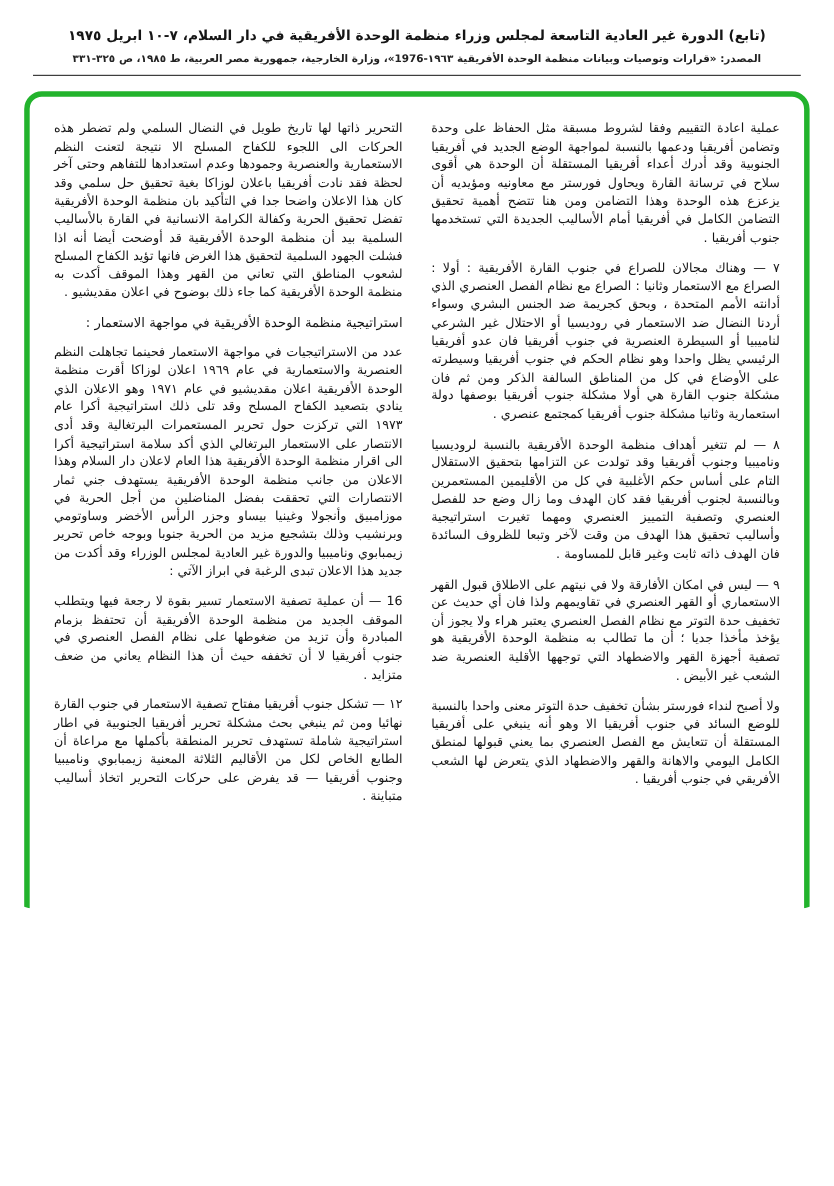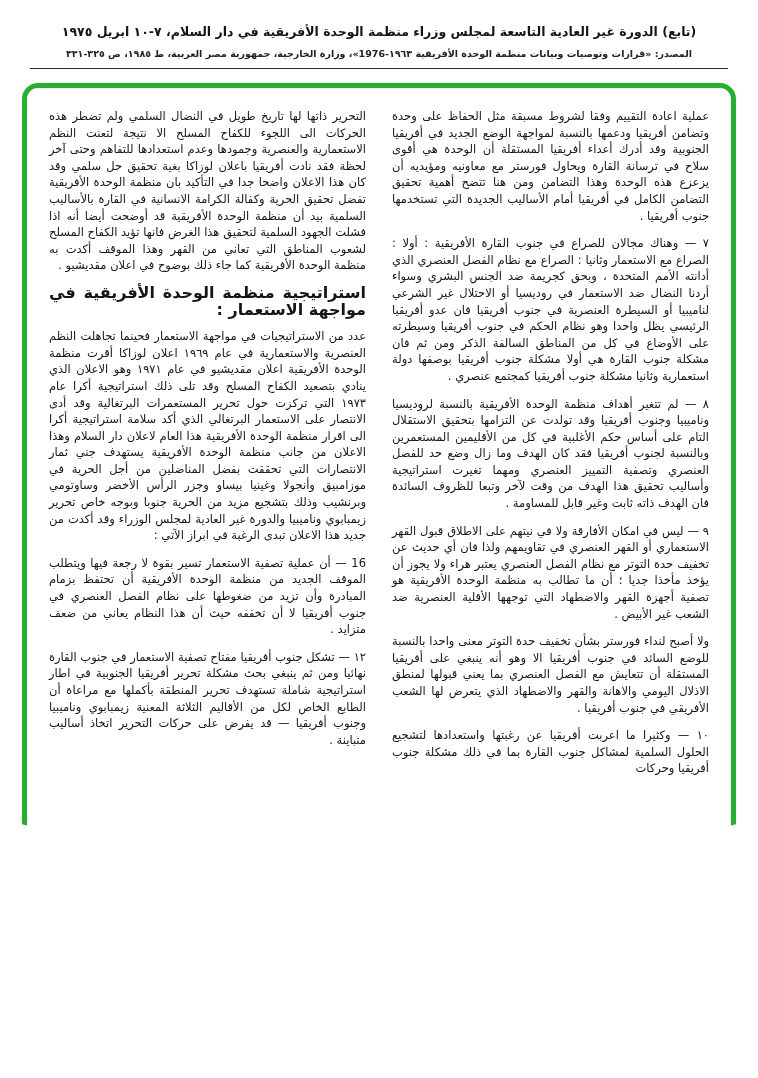--- a/index.html
+++ b/index.html
@@ -54,22 +54,22 @@
     direction:rtl;
     text-align:justify;
     font-size:11.5px;
     line-height:16.6px;
   }
   .para{
     margin:0 0 11px 0;
     text-align:justify;
   }
   .para.heading{
-    font-weight:bold;
-    font-size:16px;
+    font-weight:normal;
+    font-size:12px;
     margin:4px 0 10px 0;
   }
   .page-number{
     text-align:center;
     font-weight:bold;
     font-size:13px;
     margin-top:8px;
   }
 </style>
 </head>
@@ -83,22 +83,21 @@
     <div class="rule"></div>
   </div>
 
   <div class="green-box">
     <div class="columns">
       <div class="col">
           <p class="para">عملية اعادة التقييم وفقا لشروط مسبقة مثل الحفاظ على وحدة وتضامن أفريقيا ودعمها بالنسبة لمواجهة الوضع الجديد في أفريقيا الجنوبية وقد أدرك أعداء أفريقيا المستقلة أن الوحدة هي أقوى سلاح في ترسانة القارة ويحاول فورستر مع معاونيه ومؤيديه أن يزعزع هذه الوحدة وهذا التضامن ومن هنا تتضح أهمية تحقيق التضامن الكامل في أفريقيا أمام الأساليب الجديدة التي تستخدمها جنوب أفريقيا .</p>
           <p class="para">٧ — وهناك مجالان للصراع في جنوب القارة الأفريقية : أولا : الصراع مع الاستعمار وثانيا : الصراع مع نظام الفصل العنصري الذي أدانته الأمم المتحدة ، وبحق كجريمة ضد الجنس البشري وسواء أردنا النضال ضد الاستعمار في روديسيا أو الاحتلال غير الشرعي لناميبيا أو السيطرة العنصرية في جنوب أفريقيا فان عدو أفريقيا الرئيسي يظل واحدا وهو نظام الحكم في جنوب أفريقيا وسيطرته على الأوضاع في كل من المناطق السالفة الذكر ومن ثم فان مشكلة جنوب القارة هي أولا مشكلة جنوب أفريقيا بوصفها دولة استعمارية وثانيا مشكلة جنوب أفريقيا كمجتمع عنصري .</p>
           <p class="para">٨ — لم تتغير أهداف منظمة الوحدة الأفريقية بالنسبة لروديسيا وناميبيا وجنوب أفريقيا وقد تولدت عن التزامها بتحقيق الاستقلال التام على أساس حكم الأغلبية في كل من الأقليمين المستعمرين وبالنسبة لجنوب أفريقيا فقد كان الهدف وما زال وضع حد للفصل العنصري وتصفية التمييز العنصري ومهما تغيرت استراتيجية وأساليب تحقيق هذا الهدف من وقت لآخر وتبعا للظروف السائدة فان الهدف ذاته ثابت وغير قابل للمساومة .</p>
           <p class="para">٩ — ليس في امكان الأفارقة ولا في نيتهم على الاطلاق قبول القهر الاستعماري أو القهر العنصري في تقاويمهم ولذا فان أي حديث عن تخفيف حدة التوتر مع نظام الفصل العنصري يعتبر هراء ولا يجوز أن يؤخذ مأخذا جديا ؛ أن ما تطالب به منظمة الوحدة الأفريقية هو تصفية أجهزة القهر والاضطهاد التي توجهها الأقلية العنصرية ضد الشعب غير الأبيض .</p>
-          <p class="para">ولا أصبح لنداء فورستر بشأن تخفيف حدة التوتر معنى واحدا بالنسبة للوضع السائد في جنوب أفريقيا الا وهو أنه ينبغي على أفريقيا المستقلة أن تتعايش مع الفصل العنصري بما يعني قبولها لمنطق الاذلال اليومي والاهانة والقهر والاضطهاد الذي يتعرض لها الشعب الأفريقي في جنوب أفريقيا .</p>
-          <p class="para">١٠ — وكثيرا ما اعربت أفريقيا عن رغبتها واستعدادها لتشجيع الحلول السلمية لمشاكل جنوب القارة بما في ذلك مشكلة جنوب أفريقيا وحركات</p>
+          <p class="para">ولا أصبح لنداء فورستر بشأن تخفيف حدة التوتر معنى واحدا بالنسبة للوضع السائد في جنوب أفريقيا الا وهو أنه ينبغي على أفريقيا المستقلة أن تتعايش مع الفصل العنصري بما يعني قبولها لمنطق الكامل اليومي والاهانة والقهر والاضطهاد الذي يتعرض لها الشعب الأفريقي في جنوب أفريقيا .</p>
         </div>
       <div class="col">
           <p class="para">التحرير ذاتها لها تاريخ طويل في النضال السلمي ولم تضطر هذه الحركات الى اللجوء للكفاح المسلح الا نتيجة لتعنت النظم الاستعمارية والعنصرية وجمودها وعدم استعدادها للتفاهم وحتى آخر لحظة فقد نادت أفريقيا باعلان لوزاكا بغية تحقيق حل سلمي وقد كان هذا الاعلان واضحا جدا في التأكيد بان منظمة الوحدة الأفريقية تفضل تحقيق الحرية وكفالة الكرامة الانسانية في القارة بالأساليب السلمية بيد أن منظمة الوحدة الأفريقية قد أوضحت أيضا أنه اذا فشلت الجهود السلمية لتحقيق هذا الغرض فانها تؤيد الكفاح المسلح لشعوب المناطق التي تعاني من القهر وهذا الموقف أكدت به منظمة الوحدة الأفريقية كما جاء ذلك بوضوح في اعلان مقديشيو .</p>
           <p class="para heading">استراتيجية منظمة الوحدة الأفريقية في مواجهة الاستعمار :</p>
           <p class="para">عدد من الاستراتيجيات في مواجهة الاستعمار فحينما تجاهلت النظم العنصرية والاستعمارية في عام ١٩٦٩ اعلان لوزاكا أقرت منظمة الوحدة الأفريقية اعلان مقديشيو في عام ١٩٧١ وهو الاعلان الذي ينادي بتصعيد الكفاح المسلح وقد تلى ذلك استراتيجية أكرا عام ١٩٧٣ التي تركزت حول تحرير المستعمرات البرتغالية وقد أدى الانتصار على الاستعمار البرتغالي الذي أكد سلامة استراتيجية أكرا الى اقرار منظمة الوحدة الأفريقية هذا العام لاعلان دار السلام وهذا الاعلان من جانب منظمة الوحدة الأفريقية يستهدف جني ثمار الانتصارات التي تحققت بفضل المناضلين من أجل الحرية في موزامبيق وأنجولا وغينيا بيساو وجزر الرأس الأخضر وساوتومي وبرنشيب وذلك بتشجيع مزيد من الحرية جنوبا وبوجه خاص تحرير زيمبابوي وناميبيا والدورة غير العادية لمجلس الوزراء وقد أكدت من جديد هذا الاعلان تبدى الرغبة في ابراز الآتي :</p>
           <p class="para">16 — أن عملية تصفية الاستعمار تسير بقوة لا رجعة فيها ويتطلب الموقف الجديد من منظمة الوحدة الأفريقية أن تحتفظ بزمام المبادرة وأن تزيد من ضغوطها على نظام الفصل العنصري في جنوب أفريقيا لا أن تخففه حيث أن هذا النظام يعاني من ضعف متزايد .</p>
           <p class="para">١٢ — تشكل جنوب أفريقيا مفتاح تصفية الاستعمار في جنوب القارة نهائيا ومن ثم ينبغي بحث مشكلة تحرير أفريقيا الجنوبية في اطار استراتيجية شاملة تستهدف تحرير المنطقة بأكملها مع مراعاة أن الطابع الخاص لكل من الأقاليم الثلاثة المعنية زيمبابوي وناميبيا وجنوب أفريقيا — قد يفرض على حركات التحرير اتخاذ أساليب متباينة .</p>
         </div>
     </div>
   </div>

